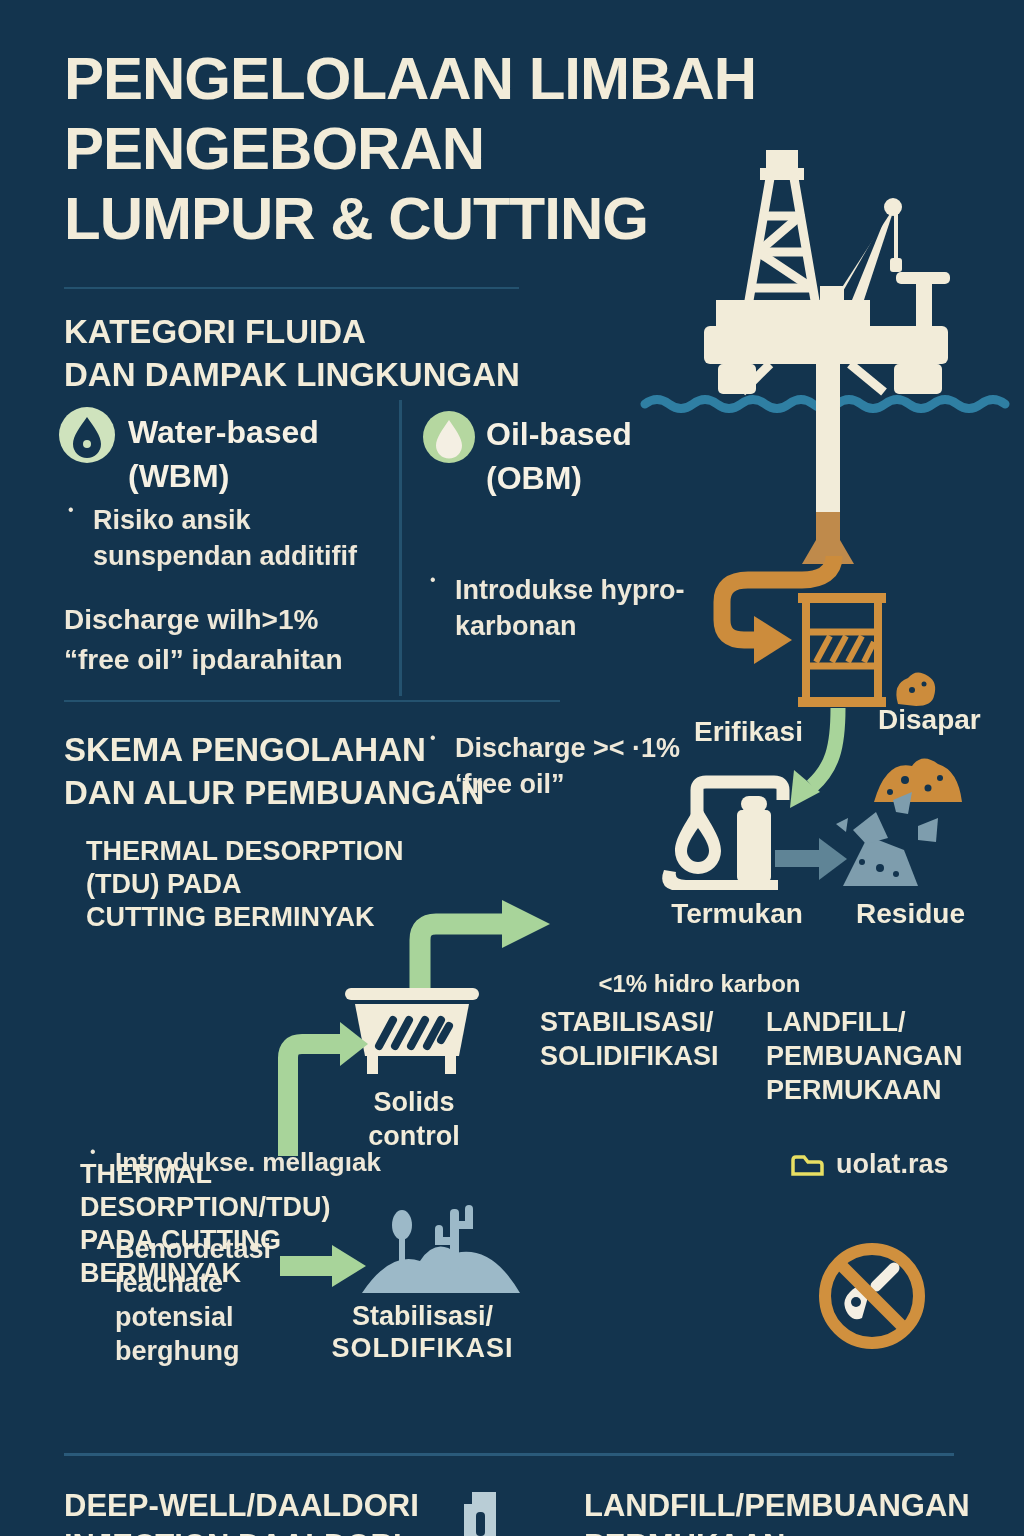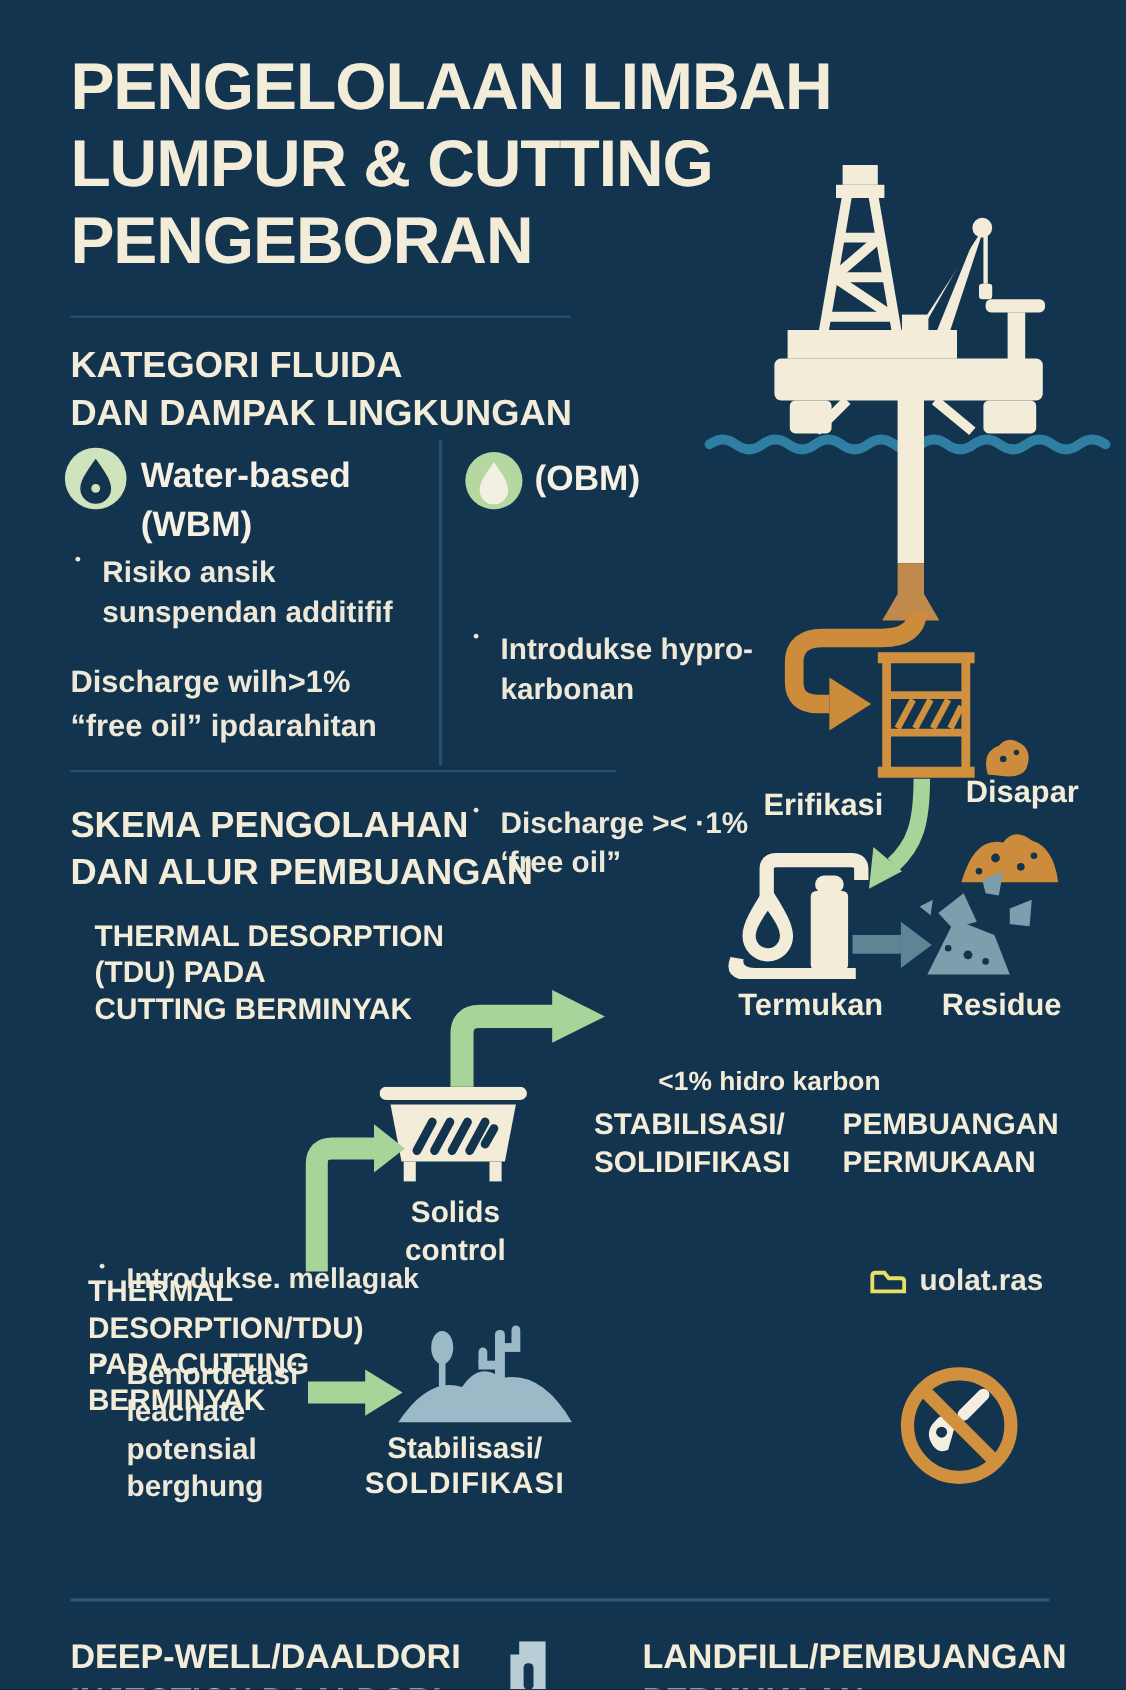--- a/index.html
+++ b/index.html
@@ -23,22 +23,22 @@
   .ctr{text-align:center;}
   svg{display:block;}
 </style>
 </head>
 <body>
 
 <div id="canvas">
 
   <div class="abs" style="left:64px;top:44px;">
     <div class="title-line">PENGELOLAAN LIMBAH</div>
+    <div class="title-line">PENGEBORAN</div>
     <div class="title-line">LUMPUR &amp; CUTTING</div>
-    <div class="title-line">PENGEBORAN</div>
   </div>
 
   <div class="abs divider" style="left:64px;top:287px;width:455px;height:2px;"></div>
 
   <div class="abs" style="left:64px;top:310px;">
     <div class="h1-line">KATEGORI FLUIDA</div>
     <div class="h1-line">DAN DAMPAK LINGKUNGAN</div>
   </div>
 
   <div class="abs divider" style="left:399px;top:400px;width:3px;height:296px;"></div>
@@ -63,20 +63,21 @@
     <div class="note28">“free oil” ipdarahitan</div>
   </div>
 
   <div class="abs" style="left:422px;top:410px;width:54px;height:54px;">
     <svg width="54" height="54" viewBox="0 0 54 54">
       <circle cx="27" cy="27" r="26" fill="#b5d7a0"></circle>
       <path d="M27 10 C20.5 19.5 14 28 14 35.5 A13 13 0 0 0 40 35.5 C40 28 33.5 19.5 27 10 Z" fill="#f4efe3"></path>
     </svg>
   </div>
   <div class="abs" style="left:486px;top:412px;">
+    <div class="col-title">Oil-based</div>
     <div class="col-title">(OBM)</div>
   </div>
   <div class="abs bullet" style="left:428px;top:500px;width:280px;">
     <div class="body27">Introdukse hypro-</div>
     <div class="body27">karbonan</div>
   </div>
   <div class="abs bullet" style="left:428px;top:586px;width:280px;">
     <div class="body27">Discharge &gt;&lt; ·1%</div>
     <div class="body27">‘free oil”</div>
   </div>
@@ -280,20 +281,21 @@
     <div class="h2-line" style="line-height:32px;">Stabilisasi/</div>
     <div class="h2-line" style="line-height:32px;letter-spacing:1px;">SOLDIFIKASI</div>
   </div>
 
   <div class="abs" style="left:540px;top:1005px;">
     <div class="h2-line" style="line-height:34px;">STABILISASI/</div>
     <div class="h2-line" style="line-height:34px;">SOLIDIFIKASI</div>
   </div>
 
   <div class="abs" style="left:766px;top:1005px;">
+    <div class="h2-line" style="line-height:34px;">LANDFILL/</div>
     <div class="h2-line" style="line-height:34px;">PEMBUANGAN</div>
     <div class="h2-line" style="line-height:34px;">PERMUKAAN</div>
   </div>
 
   <div class="abs" style="left:790px;top:1146px;display:flex;align-items:center;gap:12px;">
     <span>
       <svg width="34" height="28" viewBox="0 0 34 28">
         <path d="M3 24 V10 Q3 7 6 7 H14 L18 12 H29 Q32 12 32 15 V24 Z" fill="none" stroke="#e8df63" stroke-width="3.5"></path>
       </svg>
     </span>

